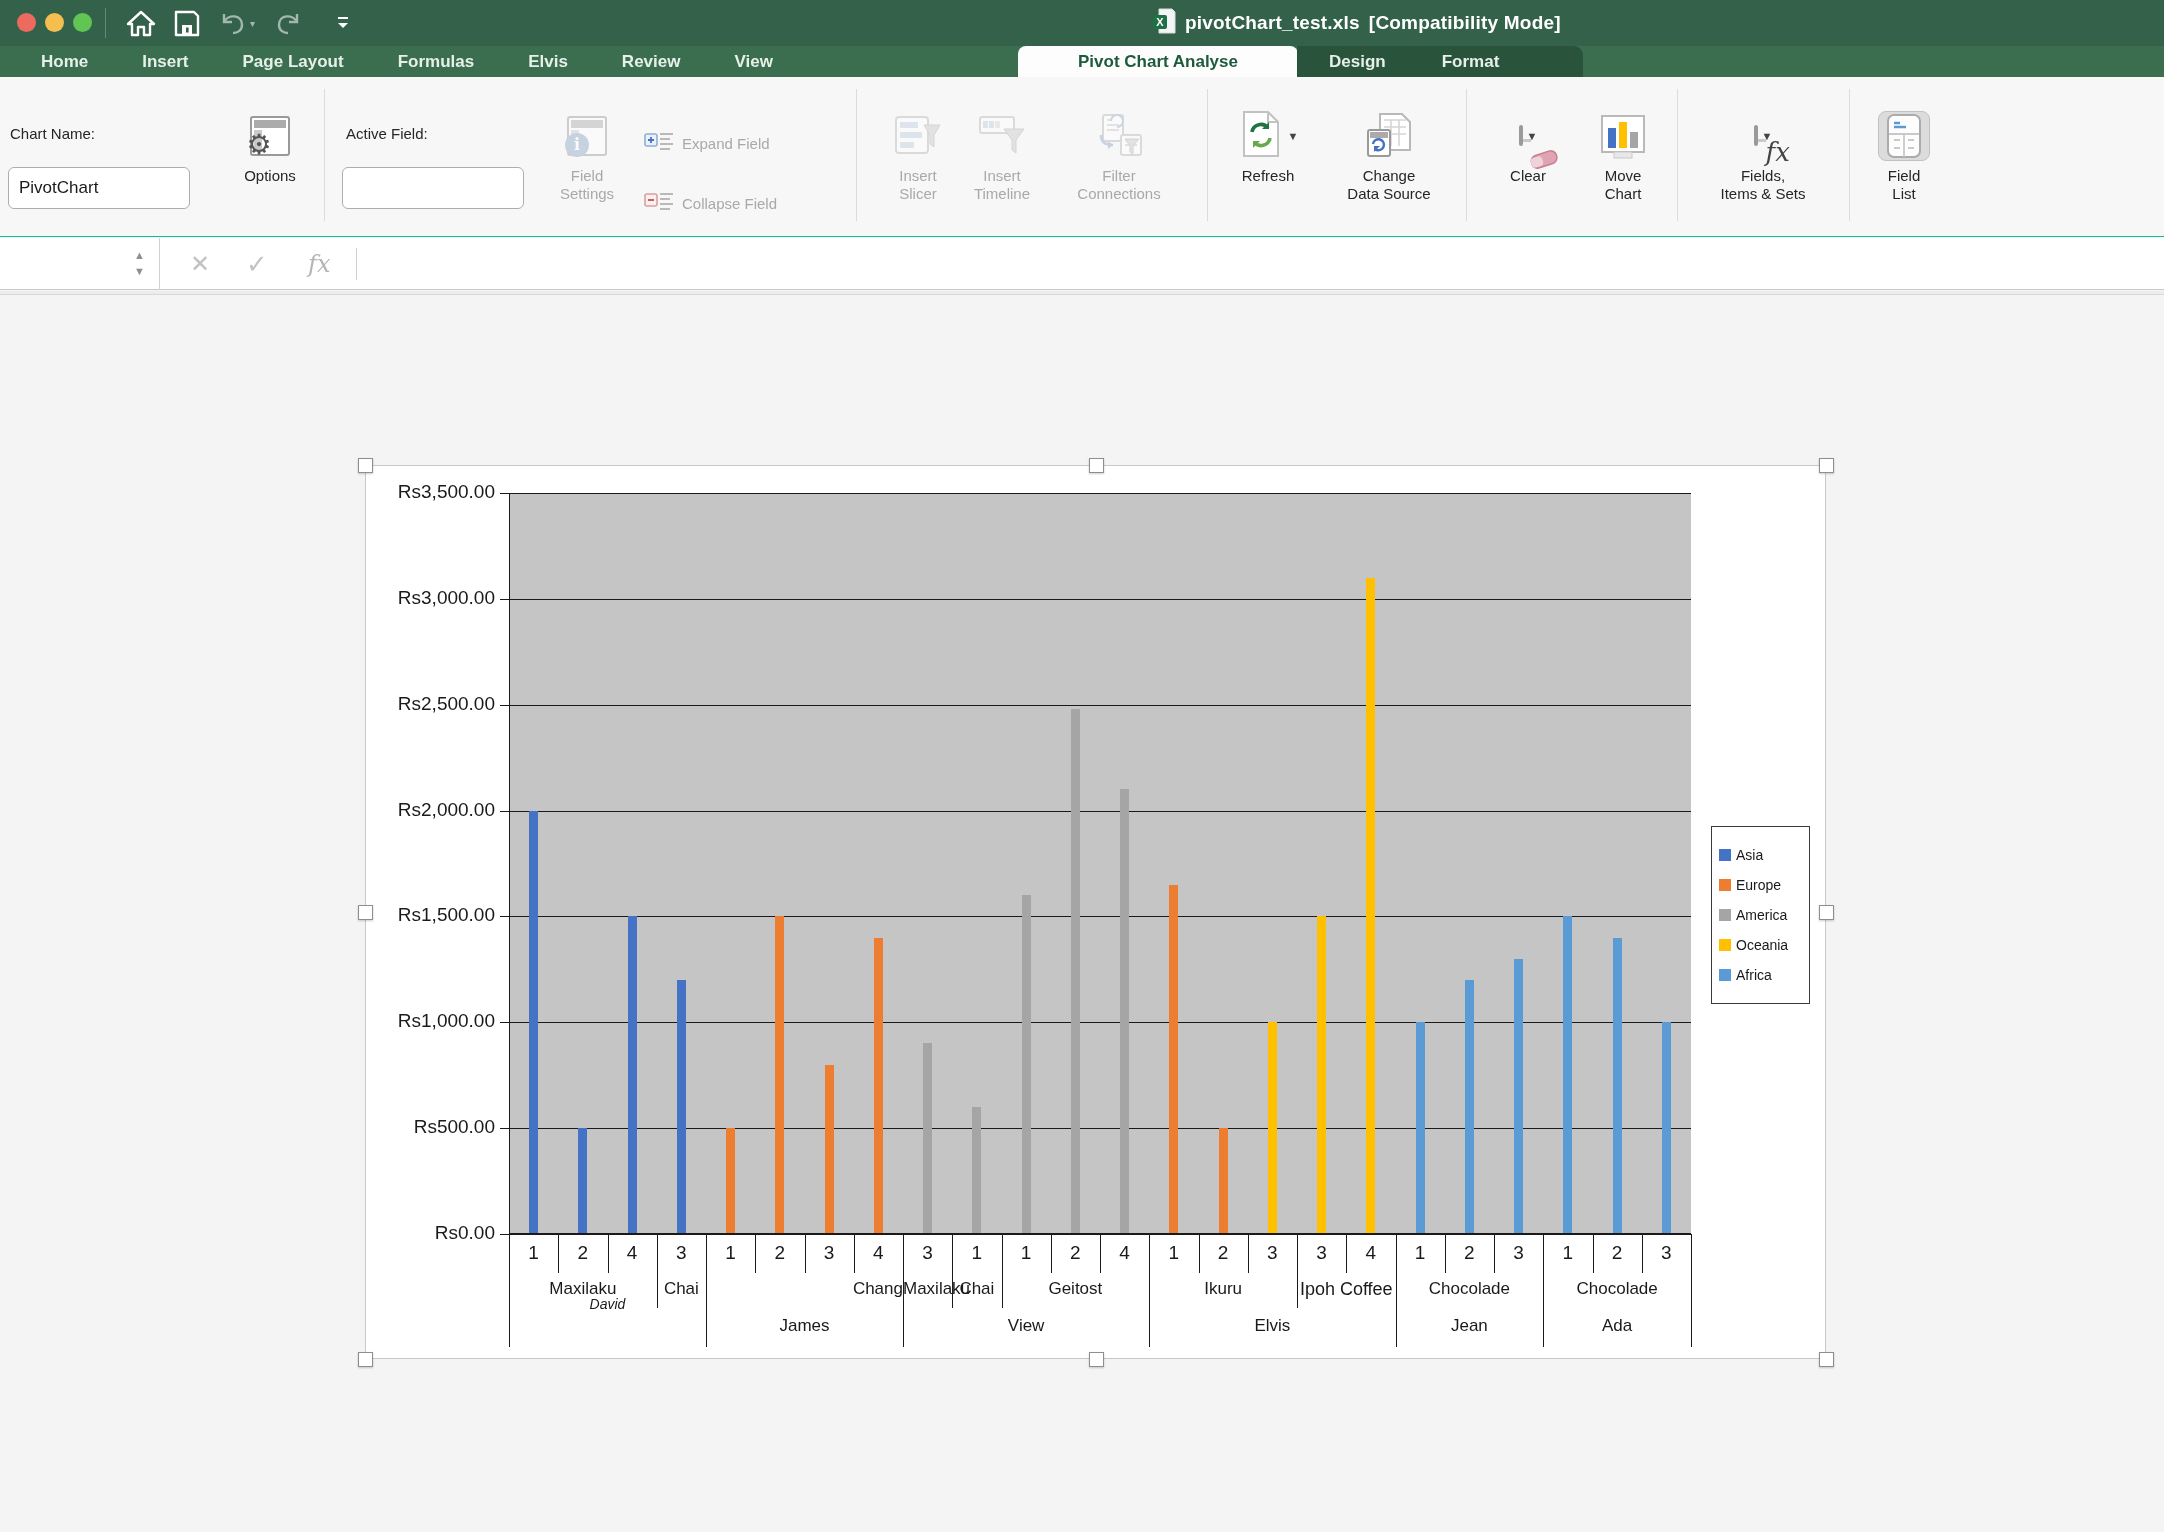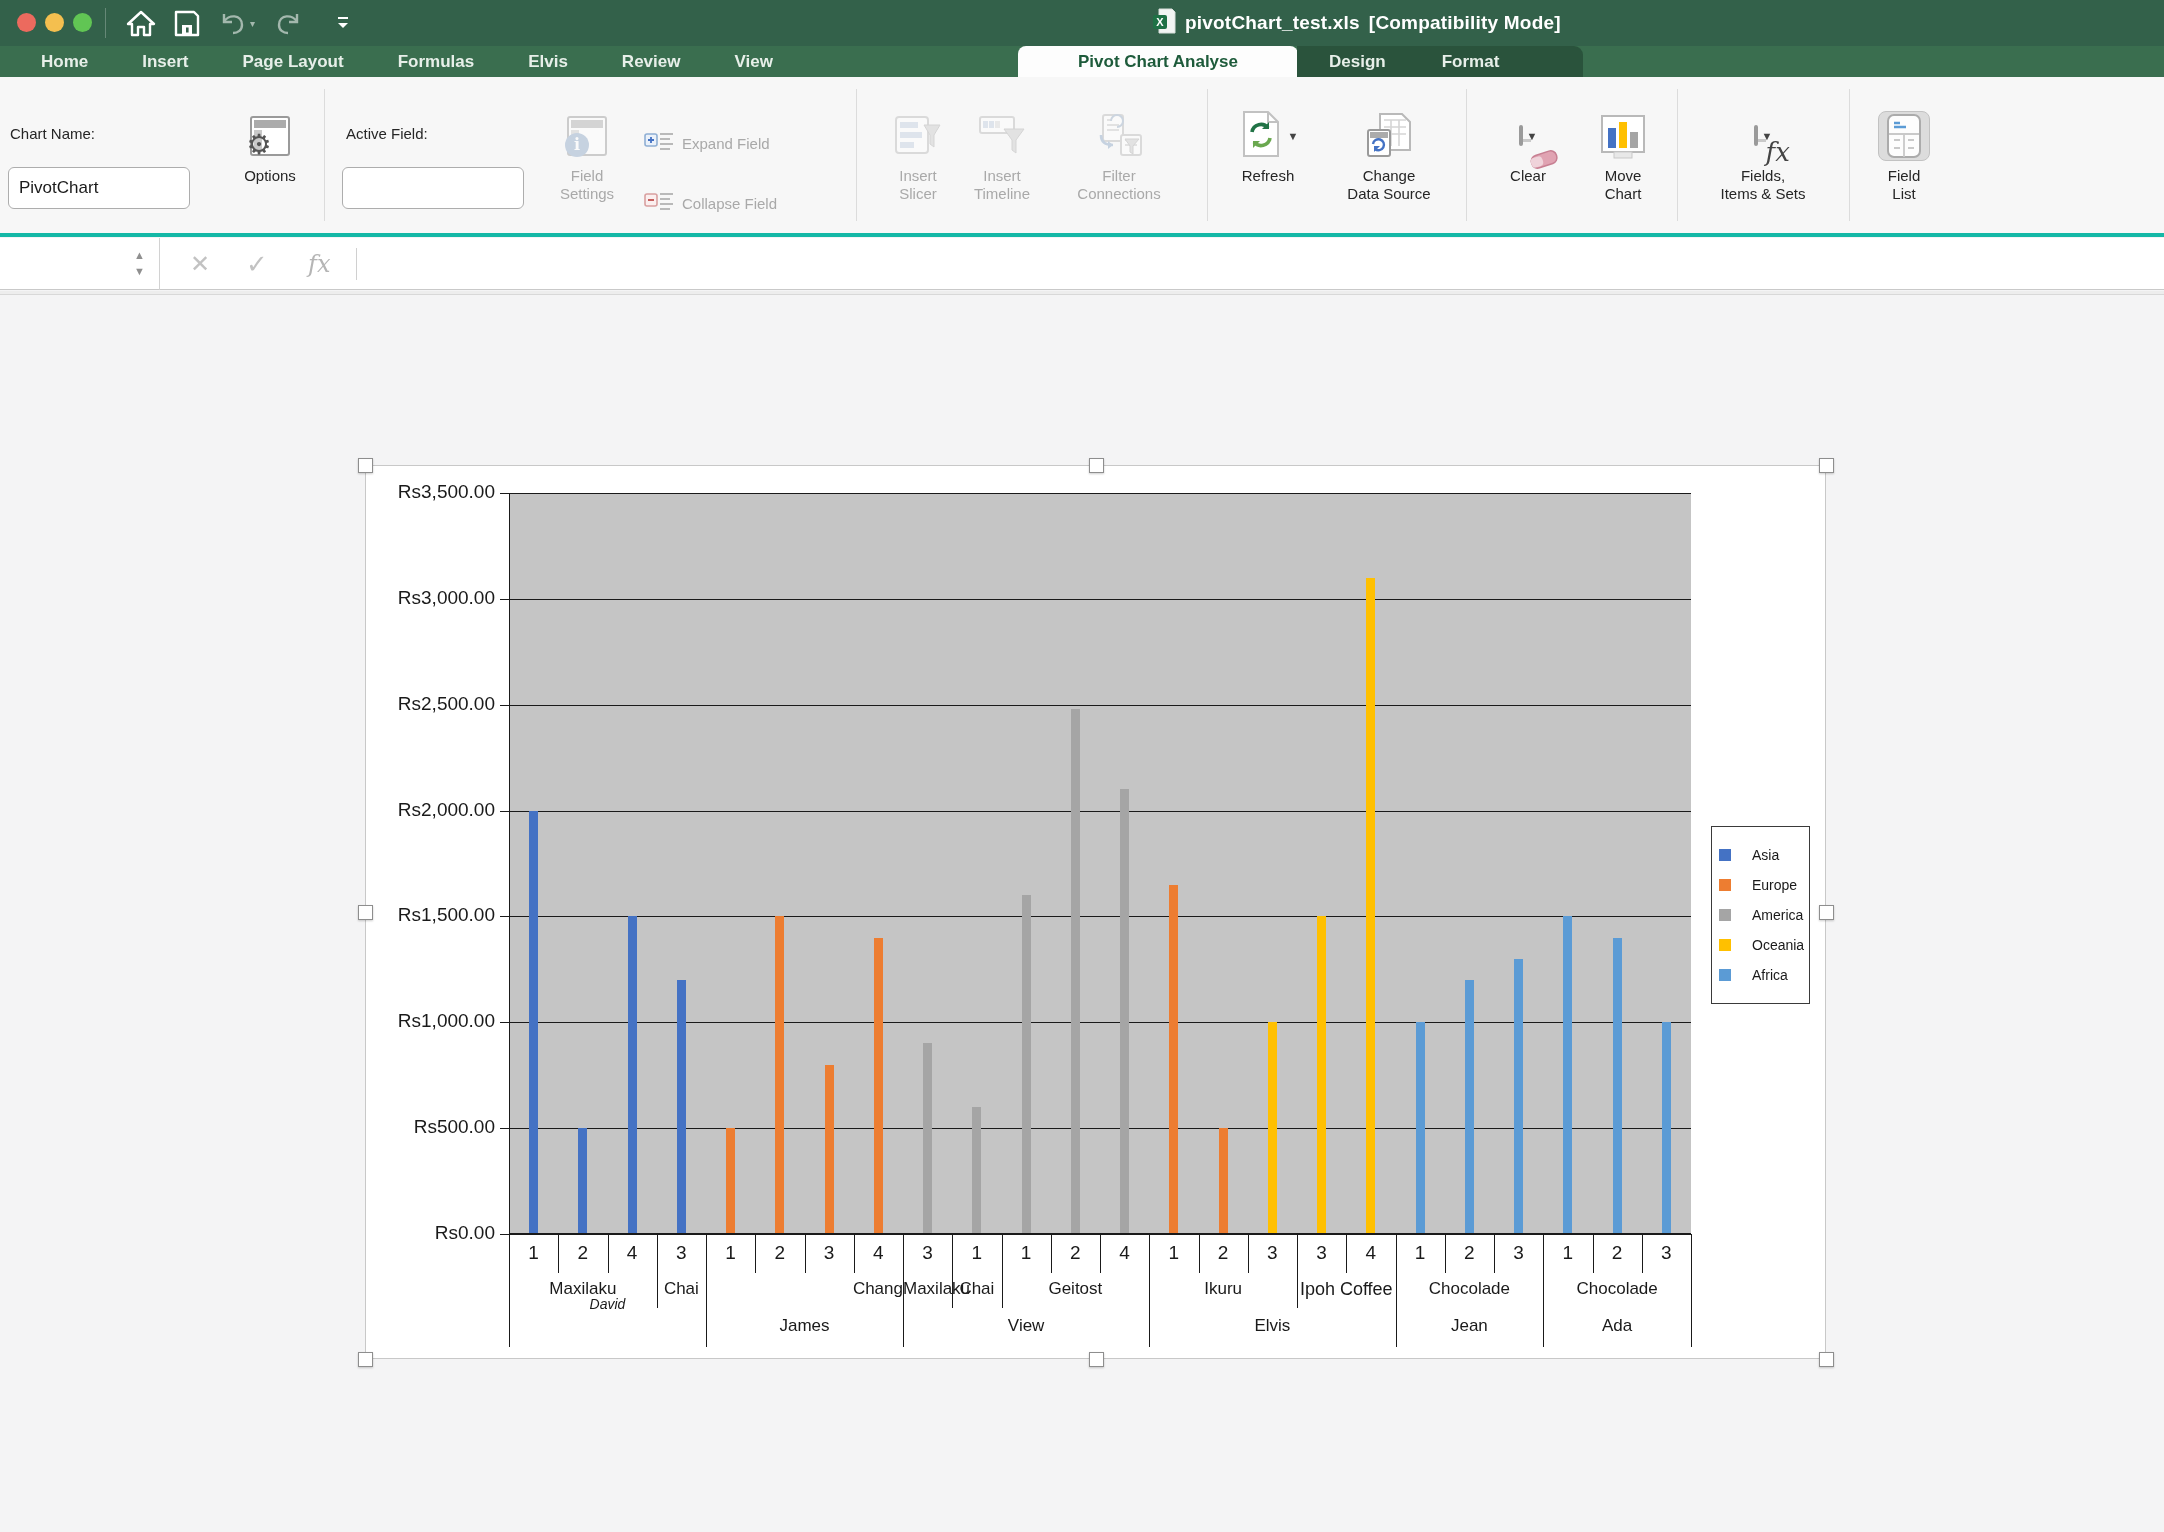--- a/index.html
+++ b/index.html
@@ -23,21 +23,21 @@
   
   .tabrow{position:absolute;left:0;top:46px;width:2164px;height:31px;background:#3A6E4F;}
   .tabs{position:absolute;left:41px;top:0;height:31px;display:flex;align-items:center;gap:54px;}
   .tab{color:#E7EFE9;font-size:17px;font-weight:600;white-space:nowrap;}
   .tab-active{position:absolute;left:1018px;top:0;width:280px;height:31px;background:#FDFDFD;border-radius:8px 8px 0 0;
     display:flex;align-items:center;justify-content:center;color:#1E5B3B;font-size:17px;font-weight:700;}
   .tab-context-strip{position:absolute;left:1297px;top:0;width:286px;height:31px;background:#2A533C;border-radius:0 9px 0 0;
     display:flex;align-items:center;gap:56px;padding-left:32px;}
 
   
-  .ribbon{position:absolute;left:0;top:77px;width:2164px;height:160px;background:#F7F7F7;border-bottom:4px solid #14b8a6;}
+  .ribbon{position:absolute;left:0;top:77px;width:2164px;height:160px;background:#F7F7F7;border-bottom:1px solid #14b8a6;}
   .rsep{position:absolute;top:12px;width:1px;height:132px;background:#DCDCDC;}
   .rlabel{position:absolute;font-size:15px;color:#262626;}
   .rinput{position:absolute;height:42px;border:1px solid #ADADAD;border-radius:6px;background:#fff;
     font-size:17px;color:#1a1a1a;padding:0 10px;outline:none;}
   .rbtn{position:absolute;top:34px;display:flex;flex-direction:column;align-items:center;}
   .rbtn .icon{height:50px;display:flex;align-items:center;justify-content:center;}
   .btnlabel{margin-top:6px;font-size:15px;line-height:18px;color:#262626;text-align:center;white-space:pre-line;}
   .disabled .btnlabel{color:#A9A9A9;}
   .disabled .icon{opacity:.45;filter:grayscale(35%);}
   .mini-row{position:absolute;display:flex;align-items:center;gap:8px;}
@@ -64,21 +64,21 @@
   .handle{position:absolute;width:15px;height:15px;background:#fff;border:1px solid #8E8E8E;box-shadow:0 1px 2px rgba(0,0,0,.2);z-index:9;}
   .plot{position:absolute;background:#C5C5C5;}
   .gridline{position:absolute;height:1px;background:#1a1a1a;}
   .tick{position:absolute;height:1px;background:#1a1a1a;}
   .ylab{position:absolute;text-align:right;font-size:19px;color:#1a1a1a;white-space:nowrap;}
   .bar{position:absolute;}
   .axline{position:absolute;background:#1a1a1a;}
   .catline{position:absolute;width:1px;background:#1a1a1a;}
   .catlab{position:absolute;text-align:center;color:#1a1a1a;white-space:nowrap;}
   .legend{position:absolute;background:#fff;border:1px solid #3A3A3A;display:flex;flex-direction:column;justify-content:center;gap:14px;padding:10px 7px;}
-  .legitem{display:flex;align-items:center;gap:21px;}
+  .legitem{display:flex;align-items:center;gap:5px;}
   .legswatch{width:12px;height:12px;flex:0 0 auto;}
   .leglab{font-size:14px;color:#1a1a1a;}
 </style>
 </head>
 <body>
 
 <div class="screen">
 
   <div class="titlebar">
     <div class="tl red"></div>

